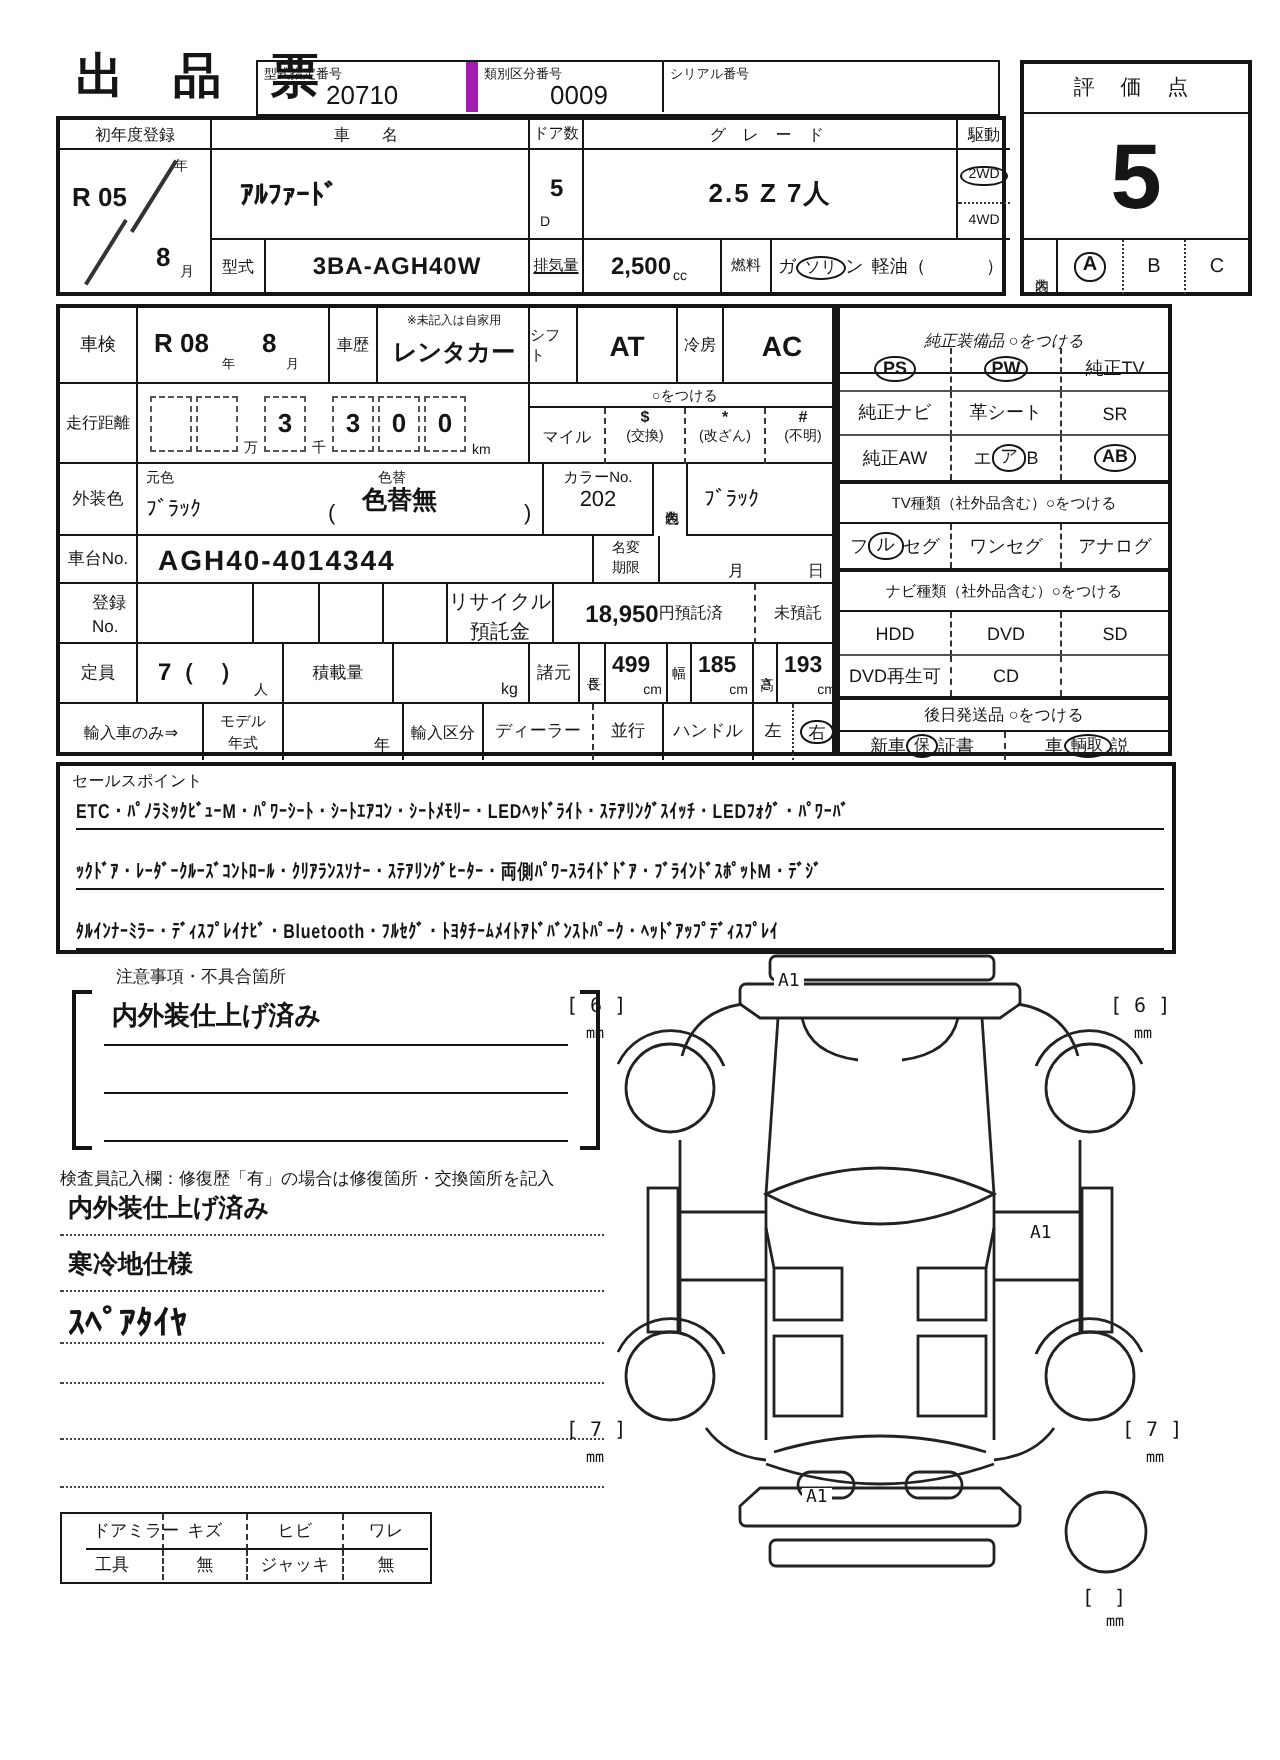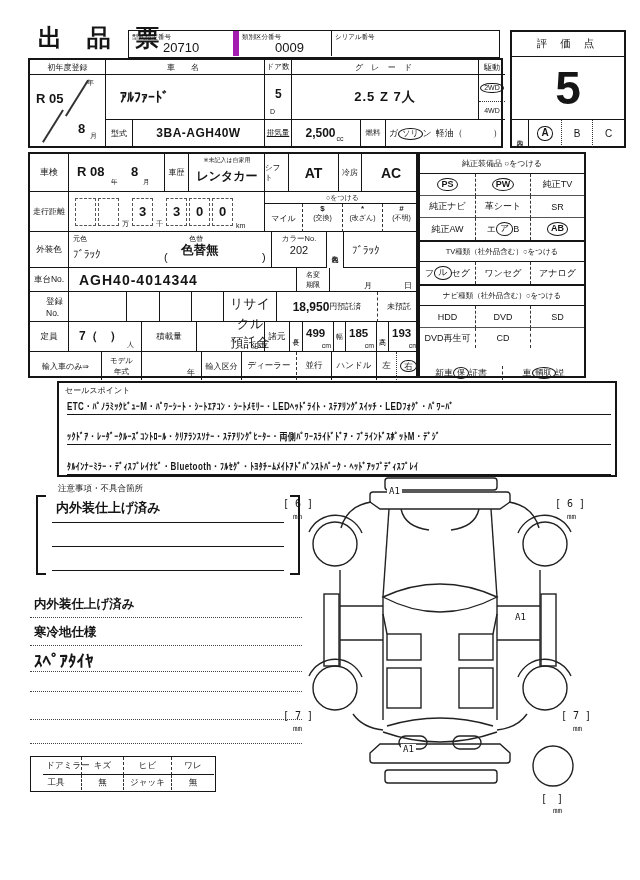--- a/index.html
+++ b/index.html
@@ -181,21 +181,21 @@
     <div class="c bB" style="left:300px;top:114px;width:90px;height:24px;">
       <span class="c s8" style="left:34px;top:12px;">月</span>
       <span class="c s8" style="left:74px;top:12px;">日</span>
     </div>
 
     <div class="c f bR bB s85" style="left:0;top:138px;width:39px;height:30px;padding-left:16px;">登録No.</div>
     <div class="c bR bB" style="left:39px;top:138px;width:58px;height:30px;"></div>
     <div class="c bR bB" style="left:97px;top:138px;width:33px;height:30px;"></div>
     <div class="c bR bB" style="left:130px;top:138px;width:32px;height:30px;"></div>
     <div class="c bR bB" style="left:162px;top:138px;width:32px;height:30px;"></div>
-    <div class="c bR bB" style="left:194px;top:138px;width:53px;height:30px;text-align:center;font-size:13px;line-height:1.5;padding-top:2px;">
+    <div class="c bR bB" style="left:194px;top:138px;width:53px;height:30px;text-align:center;font-size:10px;line-height:1.5;padding-top:2px;">
       <div>リサイクル</div>
         <div>預託金</div>
     </div>
     <div class="c bB" style="left:247px;top:138px;width:100px;height:30px;display:flex;align-items:center;justify-content:center;">
       <span class="s12 bold">18,950</span>
       <span class="s8">円預託済</span>
     </div>
     <div class="c f bB dL s8" style="left:347px;top:138px;width:43px;height:30px;">未預託</div>
 
     <div class="c f bR bB s85" style="left:0;top:168px;width:39px;height:30px;">定員</div>
@@ -236,21 +236,21 @@
     <div class="c f dR s85" style="left:212px;top:198px;width:55px;height:28px;">ディーラー</div>
     <div class="c f bR s85" style="left:267px;top:198px;width:35px;height:28px;">並行</div>
     <div class="c f bR s85" style="left:302px;top:198px;width:45px;height:28px;">ハンドル</div>
     <div class="c f dotR s85" style="left:347px;top:198px;width:20px;height:28px;">左</div>
     <div class="c f" style="left:367px;top:198px;width:23px;height:28px;">
         <span class="circ s85">右</span>
       </div>
   </div>
 
   <div class="c b2" style="left:418px;top:152px;width:168px;height:226px;">
-    <div class="c f bB s8" style="left:0;top:0;width:164px;height:20px;">純正装備品 ○をつける</div>
+    <div class="c f bB s8" style="left:0;top:0;width:164px;height:33px;font-style:italic;">純正装備品 ○をつける</div>
     <div class="c f s9" style="left:0;top:20px;width:55px;height:22px;border-bottom:1px solid #555;">
         <span class="circ bold">PS</span>
       </div>
     <div class="c f s9 dL" style="left:55px;top:20px;width:55px;height:22px;border-bottom:1px solid #555;">
         <span class="circ bold">PW</span>
       </div>
     <div class="c f s9 dL" style="left:110px;top:20px;width:54px;height:22px;border-bottom:1px solid #555;">純正TV</div>
     <div class="c f s9" style="left:0;top:42px;width:55px;height:22px;border-bottom:1px solid #555;">純正ナビ</div>
     <div class="c f s9 dL" style="left:55px;top:42px;width:55px;height:22px;border-bottom:1px solid #555;">革シート</div>
     <div class="c f s9 dL" style="left:110px;top:42px;width:54px;height:22px;border-bottom:1px solid #555;">SR</div>
@@ -271,48 +271,50 @@
       </div>
     <div class="c f s9 dL" style="left:55px;top:108px;width:55px;height:22px;">ワンセグ</div>
     <div class="c f s9 dL" style="left:110px;top:108px;width:54px;height:22px;">アナログ</div>
     <div class="c f bT2 bB s75" style="left:0;top:130px;width:164px;height:22px;">ナビ種類（社外品含む）○をつける</div>
     <div class="c f s9" style="left:0;top:152px;width:55px;height:22px;border-bottom:1px solid #555;">HDD</div>
     <div class="c f s9 dL" style="left:55px;top:152px;width:55px;height:22px;border-bottom:1px solid #555;">DVD</div>
     <div class="c f s9 dL" style="left:110px;top:152px;width:54px;height:22px;border-bottom:1px solid #555;">SD</div>
     <div class="c f s9" style="left:0;top:174px;width:55px;height:20px;">DVD再生可</div>
     <div class="c f s9 dL" style="left:55px;top:174px;width:55px;height:20px;">CD</div>
     <div class="c f s9 dL" style="left:110px;top:174px;width:54px;height:20px;"></div>
+    <div class="c f bT2 bB s8" style="left:0;top:194px;width:164px;height:18px;">後日発送品 ○をつける</div>
     <div class="c f s9" style="left:0;top:212px;width:82px;height:14px;">
         <span>新車</span>
         <span class="circ" style="font-size:8px;">保</span>
         <span>証書</span>
       </div>
     <div class="c f s9 dL" style="left:82px;top:212px;width:82px;height:14px;">
         <span>車</span>
         <span class="circ" style="font-size:8px;">輌取</span>
         <span>説</span>
       </div>
   </div>
 
-  <div class="c b2" style="left:28px;top:381px;width:560px;height:96px;margin-left:29px;">
+  <div class="c b2" style="left:28px;top:381px;width:560px;height:96px;">
     <div class="c s8" style="left:6px;top:2px;">セールスポイント</div>
     <div class="c saleline" style="left:8px;top:13px;width:544px;height:19px;"><span>ETC・ﾊﾟﾉﾗﾐｯｸﾋﾞｭｰM・ﾊﾟﾜｰｼｰﾄ・ｼｰﾄｴｱｺﾝ・ｼｰﾄﾒﾓﾘｰ・LEDﾍｯﾄﾞﾗｲﾄ・ｽﾃｱﾘﾝｸﾞｽｲｯﾁ・LEDﾌｫｸﾞ・ﾊﾟﾜｰﾊﾞ</span></div>
     <div class="c saleline" style="left:8px;top:43px;width:544px;height:19px;"><span>ｯｸﾄﾞｱ・ﾚｰﾀﾞｰｸﾙｰｽﾞｺﾝﾄﾛｰﾙ・ｸﾘｱﾗﾝｽｿﾅｰ・ｽﾃｱﾘﾝｸﾞﾋｰﾀｰ・両側ﾊﾟﾜｰｽﾗｲﾄﾞﾄﾞｱ・ﾌﾞﾗｲﾝﾄﾞｽﾎﾟｯﾄM・ﾃﾞｼﾞ</span></div>
     <div class="c saleline" style="left:8px;top:73px;width:544px;height:19px;"><span>ﾀﾙｲﾝﾅｰﾐﾗｰ・ﾃﾞｨｽﾌﾟﾚｲﾅﾋﾞ・Bluetooth・ﾌﾙｾｸﾞ・ﾄﾖﾀﾁｰﾑﾒｲﾄｱﾄﾞﾊﾞﾝｽﾄﾊﾟｰｸ・ﾍｯﾄﾞｱｯﾌﾟﾃﾞｨｽﾌﾟﾚｲ</span></div>
   </div>
 
   <div class="c s85" style="left:58px;top:483px;">注意事項・不具合箇所</div>
   <div class="c" style="left:36px;top:495px;width:264px;height:80px;">
     <div class="c" style="left:0;top:0;width:10px;height:80px;border-left:2px solid #151515;border-top:2px solid #151515;border-bottom:2px solid #151515;"></div>
     <div class="c" style="left:254px;top:0;width:10px;height:80px;border-right:2px solid #151515;border-top:2px solid #151515;border-bottom:2px solid #151515;"></div>
     <div class="c bold s13" style="left:16px;top:4px;width:232px;height:24px;border-bottom:1.5px solid #151515;padding-left:4px;">内外装仕上げ済み</div>
     <div class="c" style="left:16px;top:28px;width:232px;height:24px;border-bottom:1.5px solid #151515;"></div>
     <div class="c" style="left:16px;top:52px;width:232px;height:24px;border-bottom:1.5px solid #151515;"></div>
   </div>
 
+  <div class="c s85" style="left:30px;top:584px;">検査員記入欄：修復歴「有」の場合は修復箇所・交換箇所を記入</div>
   <div class="c bold dotline" style="left:30px;top:596px;width:272px;height:22px;font-size:12.5px;padding-left:4px;">内外装仕上げ済み</div>
   <div class="c bold dotline" style="left:30px;top:624px;width:272px;height:22px;font-size:12.5px;padding-left:4px;">寒冷地仕様</div>
   <div class="c bold dotline" style="left:30px;top:652px;width:272px;height:20px;font-size:17px;padding-left:4px;">ｽﾍﾟｱﾀｲﾔ</div>
   <div class="c dotline" style="left:30px;top:682px;width:272px;height:10px;"></div>
   <div class="c dotline" style="left:30px;top:708px;width:272px;height:12px;"></div>
   <div class="c dotline" style="left:30px;top:732px;width:272px;height:12px;"></div>
 
   <div class="c" style="left:30px;top:756px;width:186px;height:36px;border:1.5px solid #151515;">
     <div class="c f s85" style="left:0;top:0;width:50px;height:18px;border-bottom:1px solid #151515;margin-left:12px;">ドアミラー</div>
     <div class="c f s85 dL" style="left:50px;top:0;width:42px;height:18px;border-bottom:1px solid #151515;">キズ</div>

